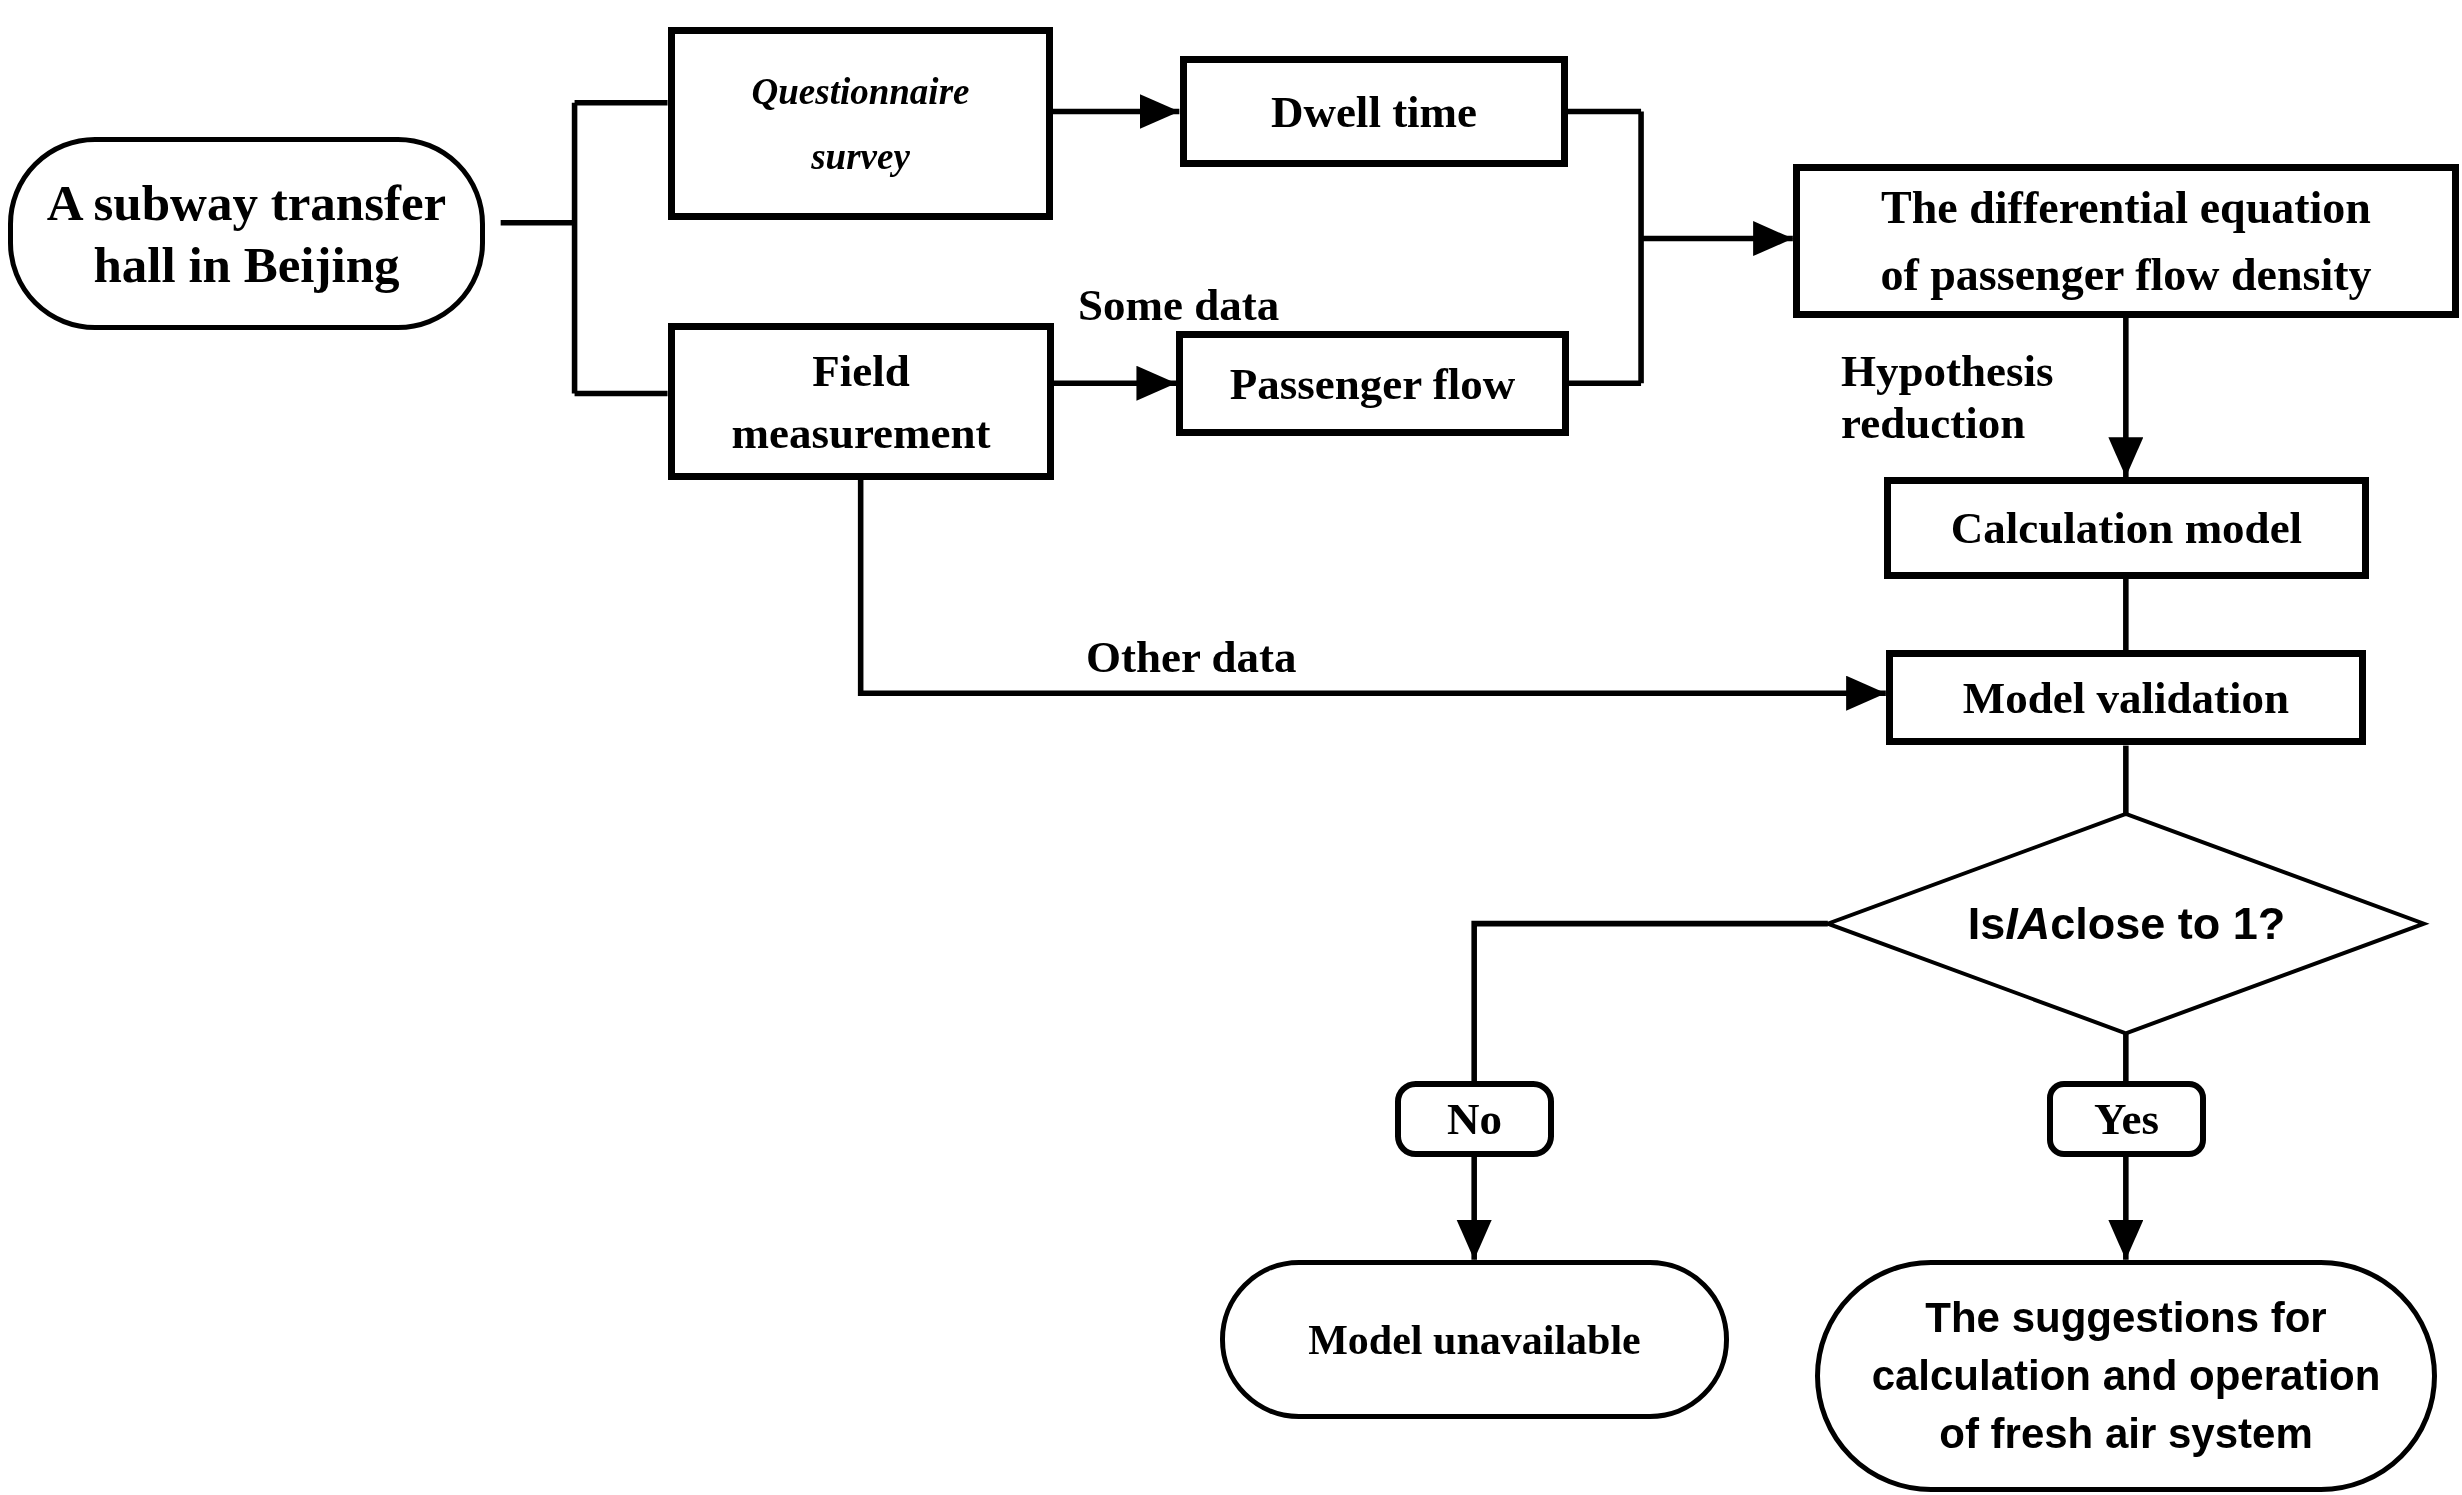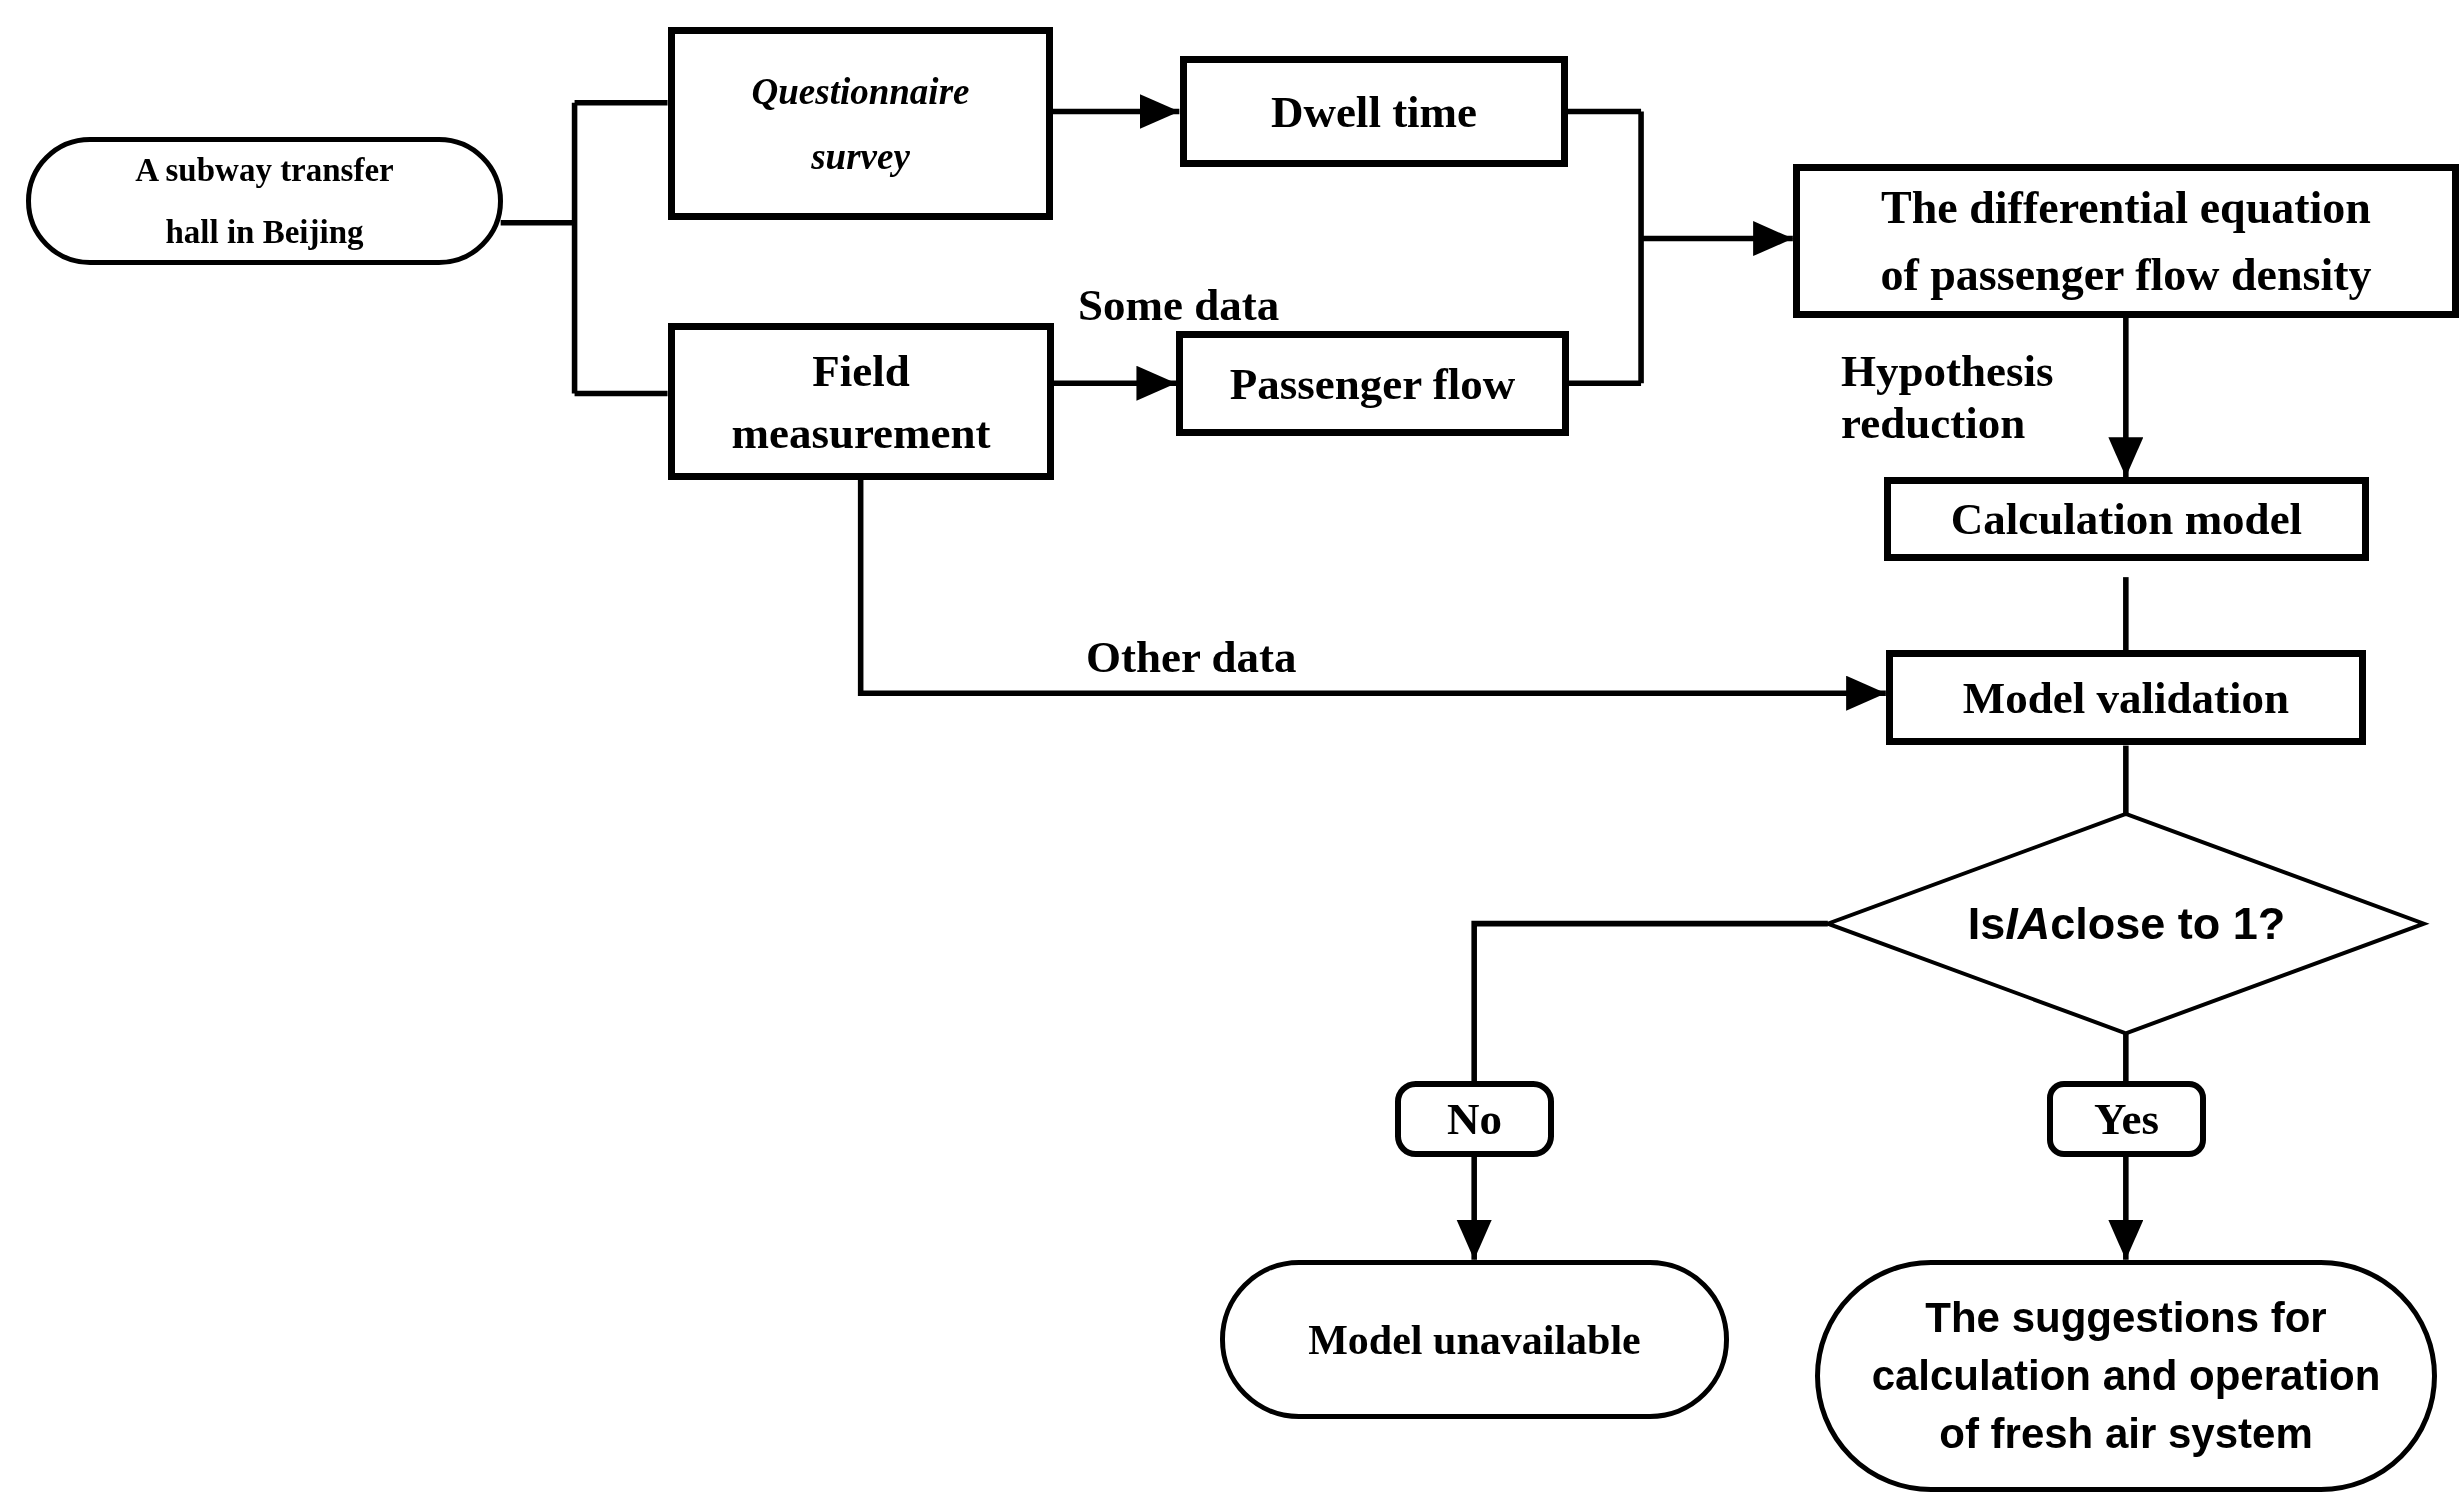--- a/index.html
+++ b/index.html
@@ -23,27 +23,27 @@
     align-items: center;
     justify-content: center;
     text-align: center;
     font-weight: bold;
     z-index: 2;
   }
   .node .ln { display: block; }
   .serif { font-family: "Liberation Serif", "DejaVu Serif", serif; }
   .sans  { font-family: "Liberation Sans", "DejaVu Sans", sans-serif; }
 
-  #n-source       { left: 26px;   top: 137px;  width: 477px; height: 128px; border-width: 5.6px; border-radius: 87px; font-size: 33px; line-height: 62px; }
+  #n-source       { left: 8px;   top: 137px;  width: 477px; height: 193px; border-width: 5.6px; border-radius: 87px; font-size: 51px; line-height: 62px; }
   #n-questionnaire{ left: 668px;  top: 27px;   width: 385px; height: 193px; font-size: 37px; line-height: 65px; font-style: italic; }
   #n-dwell        { left: 1180px; top: 56px;   width: 388px; height: 111px; font-size: 45px; }
   #n-field        { left: 668px;  top: 323px;  width: 386px; height: 157px; font-size: 45px; line-height: 62px; }
   #n-passenger    { left: 1176px; top: 331px;  width: 393px; height: 105px; font-size: 45px; }
   #n-diffeq       { left: 1793px; top: 164px;  width: 666px; height: 154px; font-size: 46px; line-height: 67px; }
-  #n-calc         { left: 1884px; top: 477px;  width: 485px; height: 84px; font-size: 45px; }
+  #n-calc         { left: 1884px; top: 477px;  width: 485px; height: 102px; font-size: 45px; }
   #n-validation   { left: 1886px; top: 650px;  width: 480px; height: 95px; font-size: 45px; }
   #n-no           { left: 1395px; top: 1081px; width: 159px; height: 76px;  border-width: 6.4px; border-radius: 20.7px; font-size: 45px; }
   #n-yes          { left: 2047px; top: 1081px; width: 159px; height: 76px;  border-width: 6.4px; border-radius: 17px; font-size: 45px; }
   #n-unavailable  { left: 1220px; top: 1260px; width: 509px; height: 159px; border-width: 5.6px; border-radius: 79px; font-size: 42px; }
   #n-suggestions  { left: 1815px; top: 1260px; width: 622px; height: 232px; border-width: 5.6px; border-radius: 116px; font-size: 42px; line-height: 58px; }
 
   #n-decision-text {
     position: absolute; left: 1868px; top: 888px; width: 517px; height: 72px;
     display: flex; align-items: center; justify-content: center;
     font-weight: bold; font-size: 45px; z-index: 2; background: transparent;

